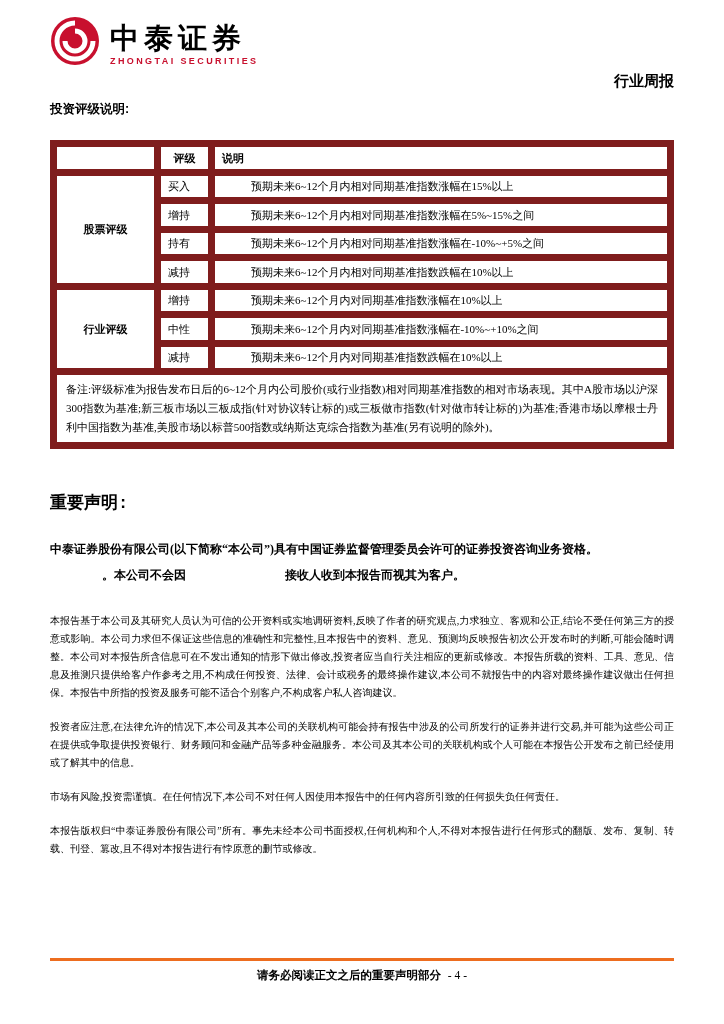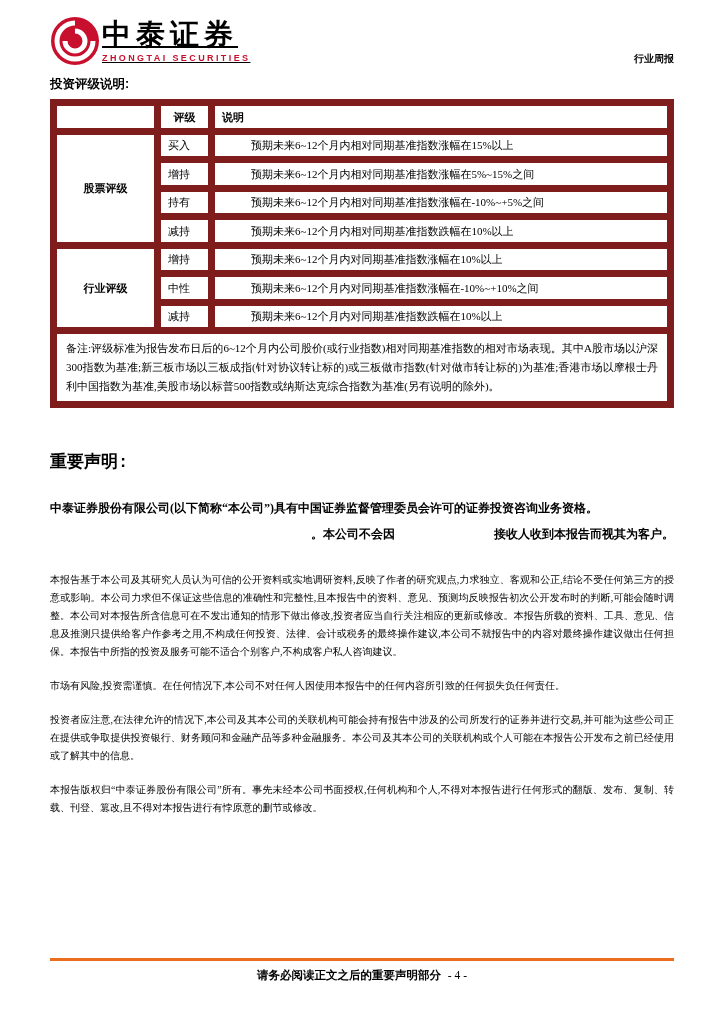--- a/index.html
+++ b/index.html
@@ -19,51 +19,51 @@
   }
   .content { padding: 16px 50px 0 50px; }
 
   
   .header {
     display: flex;
     justify-content: space-between;
     align-items: flex-start;
     margin-bottom: 10px;
   }
-  .brand { display: flex; align-items: center; gap: 2px; text-decoration: underline; }
+  .brand { display: flex; align-items: flex-end; gap: 10px; }
   .logo { color: var(--brand-red, #c8102e); line-height: 0; }
   .brand-text { display: flex; flex-direction: column; }
   .brand-name {
     font-weight: bold;
     font-size: 29px;
     letter-spacing: 5px;
     line-height: 1.05;
   }
   .brand-sub {
     color: var(--brand-red, #c8102e);
     font-family: "Liberation Sans", sans-serif;
     font-weight: bold;
     font-size: 9px;
     letter-spacing: 2.4px;
     margin-top: 3px;
   }
   .report-type {
     font-family: "Liberation Sans", sans-serif;
     font-weight: bold;
-    font-size: 10px;
-    margin-top: 36px;
+    font-size: 15px;
+    margin-top: 56px;
     text-align: center;
   }
 
   
   .section-title {
     font-family: "Liberation Sans", sans-serif;
     font-weight: bold;
     font-size: 12.5px;
-    margin: 4px 0 6px 0;
+    margin: 4px 0 22px 0;
   }
   .rating-table {
     border-collapse: collapse;
     width: 100%;
     font-size: 11px;
     table-layout: fixed;
   }
   .rating-table td {
     border: 7px solid #7f1d1d;
     padding: 2.5px 7px;
@@ -90,21 +90,20 @@
     font-weight: bold;
     font-size: 12px;
     line-height: 1.6;
     margin: 0 0 8px 0;
   }
   .gap-line {
     font-weight: bold;
     font-size: 12px;
     margin: 0 0 28px 0;
     white-space: nowrap;
-    text-align: right;
   }
   .gap-line .g1 { margin-left: 52px; }
   .gap-line .g2 { margin-left: 96px; }
   .para {
     font-size: 10px;
     line-height: 1.8;
     text-align: justify;
     margin: 0 0 16px 0;
   }
 
@@ -213,22 +212,22 @@
       <div class="statement-title">重要声明:</div>
 
       <p class="p-qualification">中泰证券股份有限公司(以下简称“本公司”)具有中国证券监督管理委员会许可的证券投资咨询业务资格。</p>
 
       <p class="gap-line">
         <span class="g1">。本公司不会因</span>
         <span class="g2">接收人收到本报告而视其为客户。</span>
       </p>
 
       <p class="para">本报告基于本公司及其研究人员认为可信的公开资料或实地调研资料,反映了作者的研究观点,力求独立、客观和公正,结论不受任何第三方的授意或影响。本公司力求但不保证这些信息的准确性和完整性,且本报告中的资料、意见、预测均反映报告初次公开发布时的判断,可能会随时调整。本公司对本报告所含信息可在不发出通知的情形下做出修改,投资者应当自行关注相应的更新或修改。本报告所载的资料、工具、意见、信息及推测只提供给客户作参考之用,不构成任何投资、法律、会计或税务的最终操作建议,本公司不就报告中的内容对最终操作建议做出任何担保。本报告中所指的投资及服务可能不适合个别客户,不构成客户私人咨询建议。</p>
+      <p class="para">投资者应注意,在法律允许的情况下,本公司及其本公司的关联机构可能会持有报告中涉及的公司所发行的证券并进行交易,并可能为这些公司正在提供或争取提供投资银行、财务顾问和金融产品等多种金融服务。本公司及其本公司的关联机构或个人可能在本报告公开发布之前已经使用或了解其中的信息。</p>
       <p class="para">市场有风险,投资需谨慎。在任何情况下,本公司不对任何人因使用本报告中的任何内容所引致的任何损失负任何责任。</p>
-      <p class="para">投资者应注意,在法律允许的情况下,本公司及其本公司的关联机构可能会持有报告中涉及的公司所发行的证券并进行交易,并可能为这些公司正在提供或争取提供投资银行、财务顾问和金融产品等多种金融服务。本公司及其本公司的关联机构或个人可能在本报告公开发布之前已经使用或了解其中的信息。</p>
       <p class="para">本报告版权归“中泰证券股份有限公司”所有。事先未经本公司书面授权,任何机构和个人,不得对本报告进行任何形式的翻版、发布、复制、转载、刊登、篡改,且不得对本报告进行有悖原意的删节或修改。</p>
     </section>
 
   </div>
 
   <footer class="footer">
     <div class="footer-rule"></div>
     <div class="footer-line">
       <span class="footer-notice">请务必阅读正文之后的重要声明部分</span>
       <span class="footer-page">- 4 -</span>

